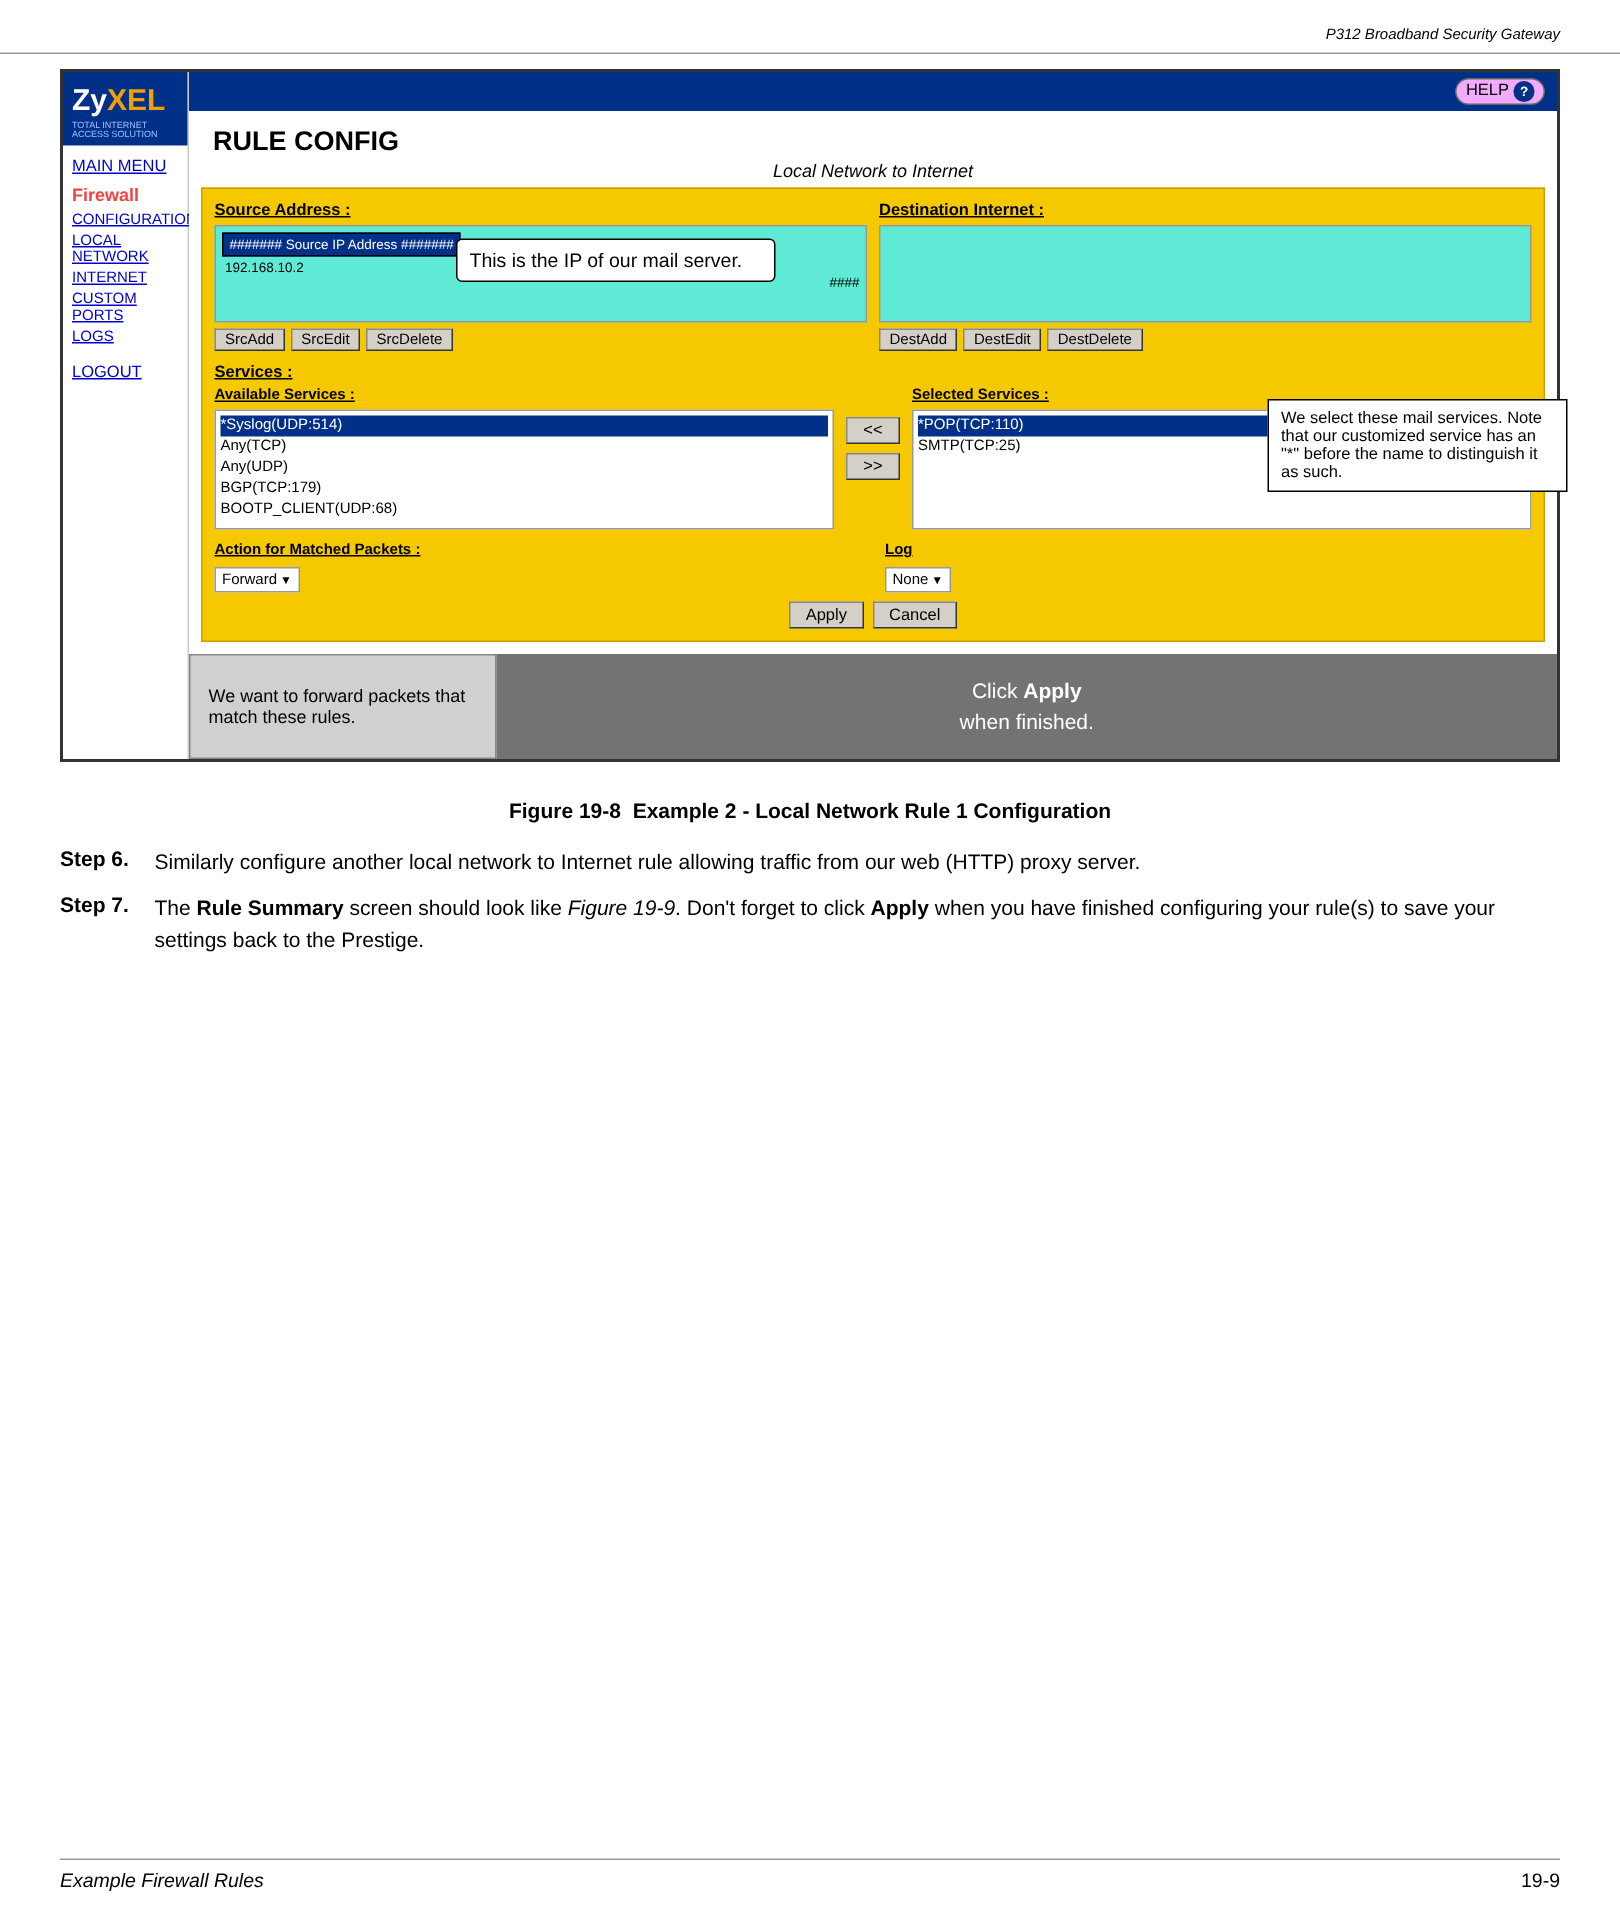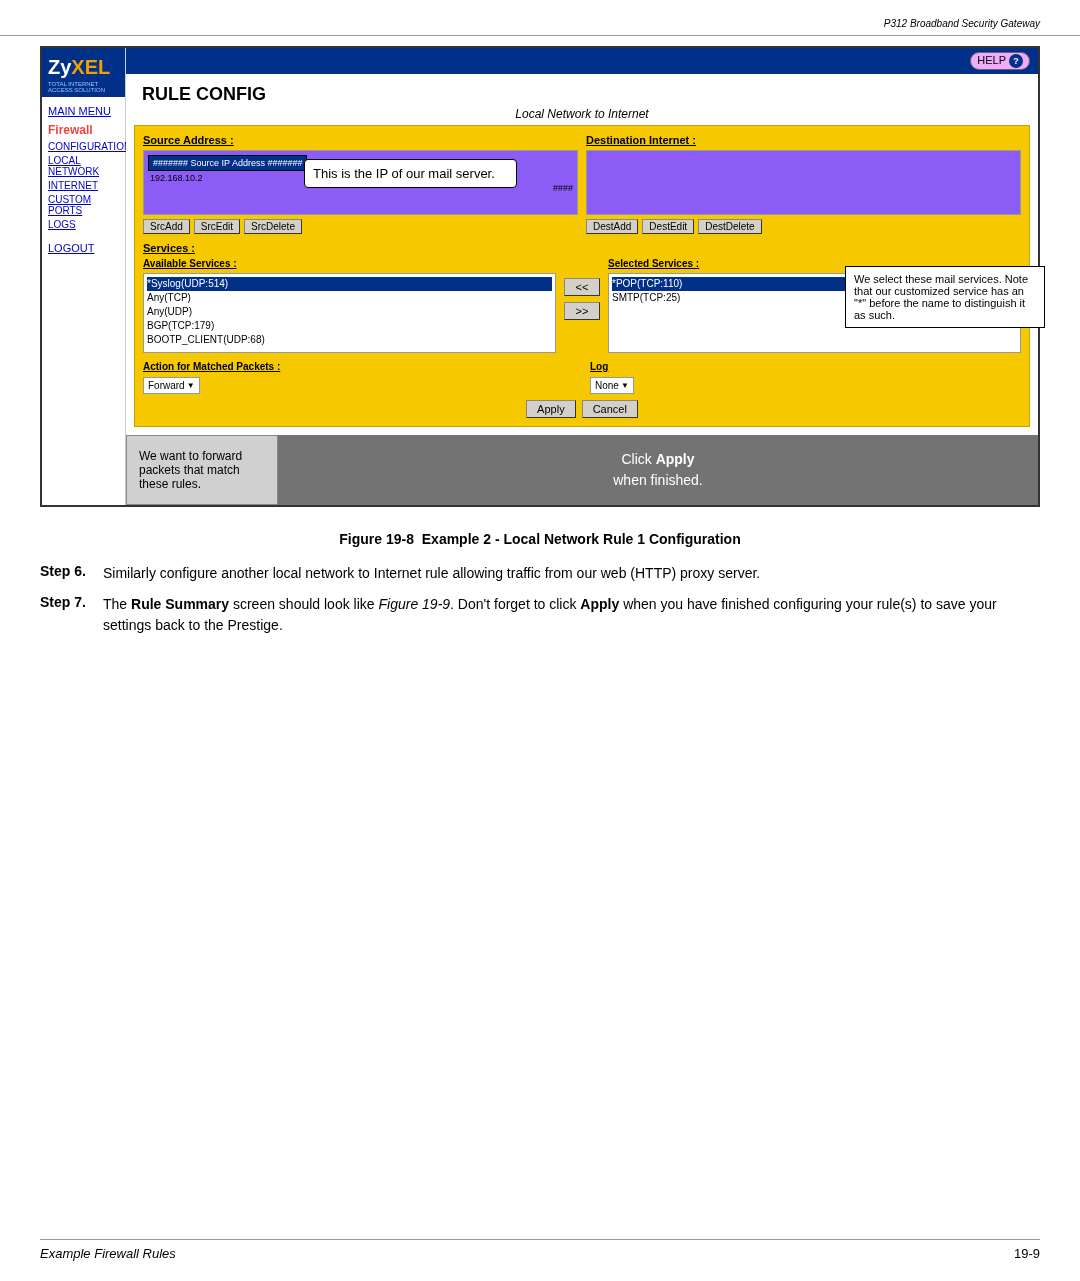--- a/index.html
+++ b/index.html
@@ -208,21 +208,21 @@
     .section-label {
       font-size: 11px;
       font-weight: bold;
       text-decoration: underline;
       margin-bottom: 4px;
       color: #000;
     }
 
     .address-box {
       border: 1px solid #999;
-      background: #8b5cf6;
+      background: #5eead4;
       min-height: 60px;
       padding: 4px;
       font-size: 10px;
       position: relative;
     }
 
     .address-entry {
       background: #003087;
       color: #fff;
       font-size: 9px;
@@ -436,21 +436,21 @@
       display: flex;
       position: relative;
       min-height: 70px;
     }
 
     .bottom-left-annotation {
       background: #d0d0d0;
       border: 1px solid #888;
       padding: 8px 12px;
       font-size: 12px;
-      width: 152px;
+      width: 205px;
       flex-shrink: 0;
       display: flex;
       align-items: center;
     }
 
     .bottom-center-blue {
       background: #737373;
       flex: 1;
       display: flex;
       align-items: center;

